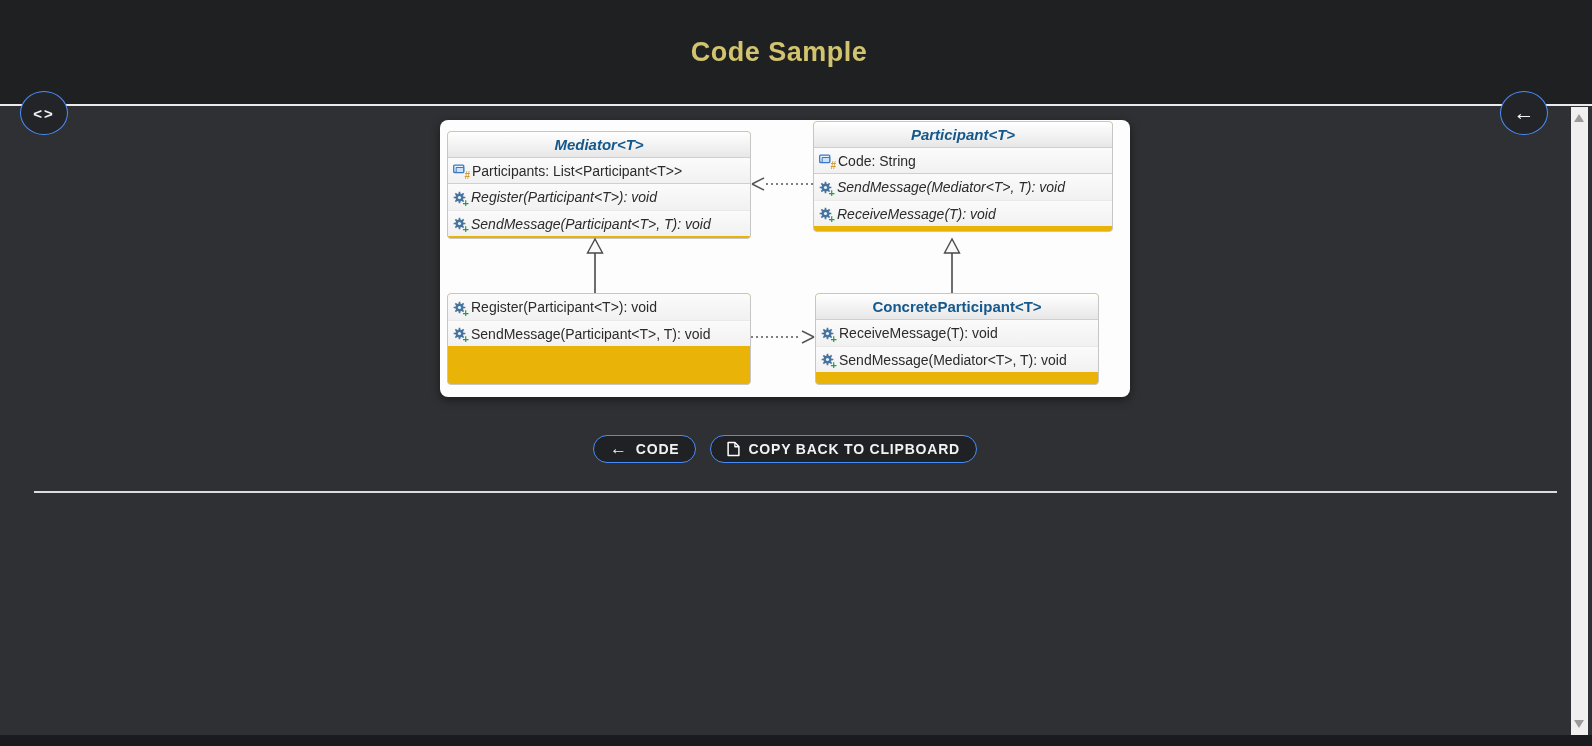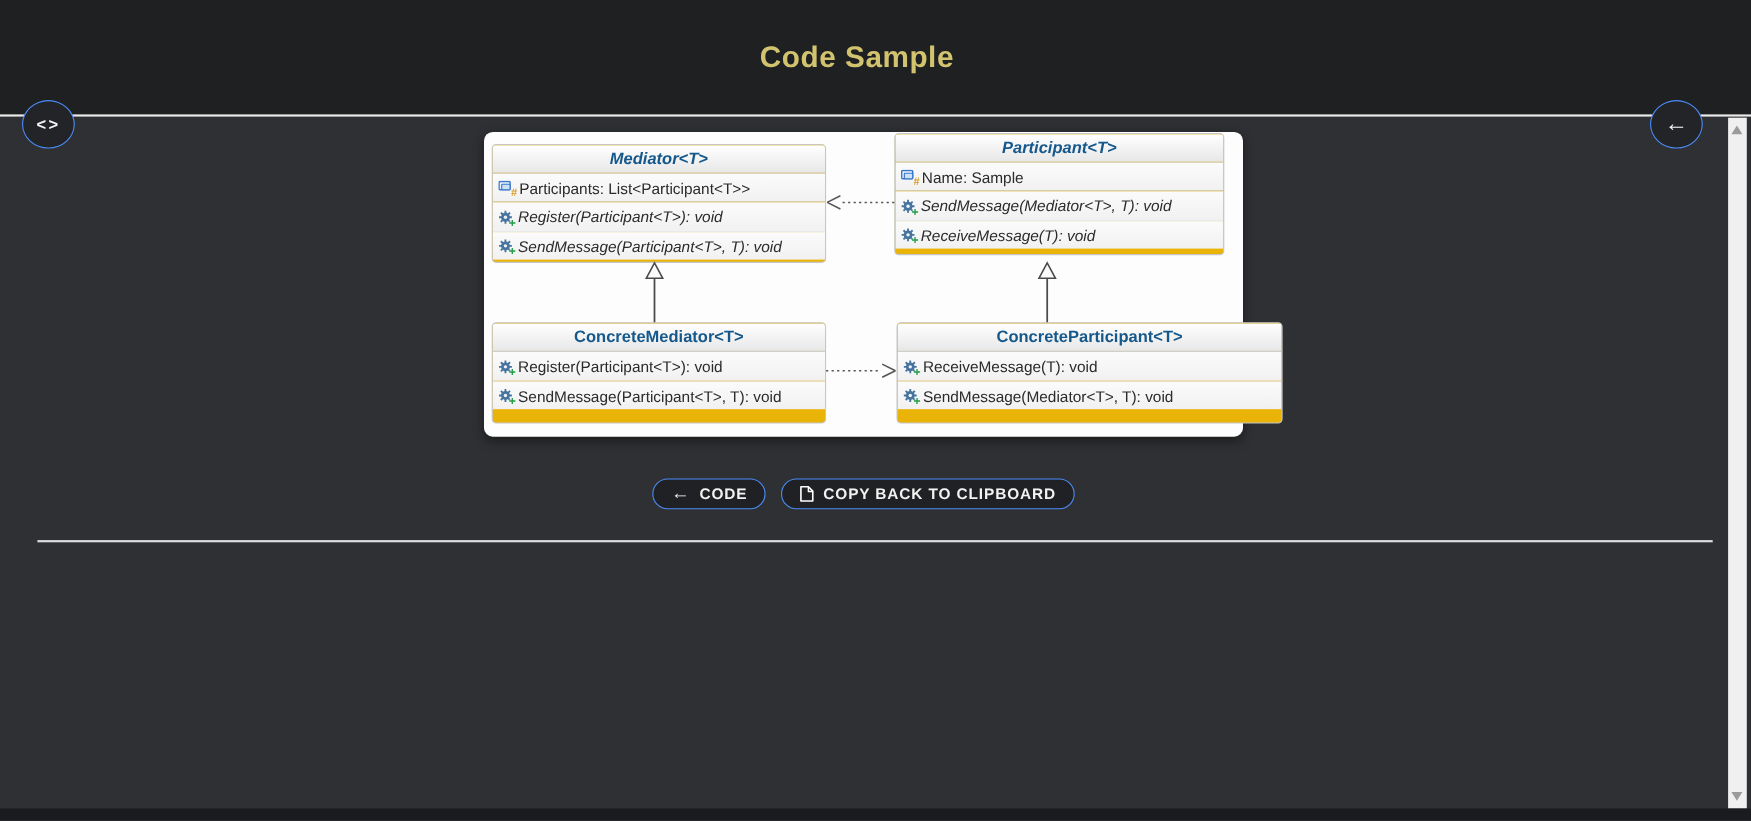--- a/index.html
+++ b/index.html
@@ -88,21 +88,21 @@
   }
   .icon .plus {
     position: absolute; right: -3px; bottom: -5px;
     font-size: 11px; font-weight: bold; color: #1f9d44; font-style: normal;
     text-shadow: 0 0 2px #fff;
   }
 
   #mediator            { left: 7px;   top: 11px;  width: 304px; height: 108px; }
   #participant         { left: 373px; top: 1px;  width: 300px; height: 111px; }
   #concrete-mediator   { left: 7px;   top: 173px; width: 304px; height: 92px; }
-  #concrete-participant{ left: 375px; top: 173px; width: 351px; height: 92px; }
+  #concrete-participant{ left: 375px; top: 173px; width: 284px; height: 92px; }
 
   .relations-svg { position: absolute; left: 0; top: 0; pointer-events: none; }
 
   
   .actions-row {
     position: absolute; top: 435px; left: 0; width: 1570px;
     display: flex; justify-content: center; gap: 14px;
     z-index: 2;
   }
   .pill-btn {
@@ -222,21 +222,21 @@
   <div class="uml-class abstract" id="participant">
     <div class="cls-title">Participant&lt;T&gt;</div>
     <div class="uml-row prop">
       <span class="icon">
         <svg width="14" height="13" viewBox="0 0 16 14">
             <rect x="0.8" y="0.8" width="11.5" height="8.5" rx="1" fill="#eaf2fb" stroke="#3b78c8" stroke-width="1.5"></rect>
             <rect x="3.6" y="3.6" width="8.6" height="5.7" rx="0.5" fill="#cfe1f5" stroke="#3b78c8" stroke-width="1.2"></rect>
           </svg>
         <b class="hash">#</b>
       </span>
-      <span>Name: Sample</span>
+      <span>Code: String</span>
     </div>
     <div class="uml-row method">
       <span class="icon">
         <svg width="13" height="13" viewBox="0 0 20 20">
             <g stroke="#46749f" stroke-width="2.6">
               <line x1="10" y1="1" x2="10" y2="19"></line>
               <line x1="1" y1="10" x2="19" y2="10"></line>
               <line x1="3.6" y1="3.6" x2="16.4" y2="16.4"></line>
               <line x1="3.6" y1="16.4" x2="16.4" y2="3.6"></line>
             </g>
@@ -259,21 +259,20 @@
             <circle cx="10" cy="10" r="6.2" fill="#46749f"></circle>
             <circle cx="10" cy="10" r="2.4" fill="#eef3f8"></circle>
           </svg>
         <b class="plus">+</b>
       </span>
       <span>ReceiveMessage(T): void</span>
     </div>
   </div>
 
   <div class="uml-class" id="concrete-mediator">
-    <div class="cls-title">ConcreteMediator&lt;T&gt;</div>
     <div class="uml-row method">
       <span class="icon">
         <svg width="13" height="13" viewBox="0 0 20 20">
             <g stroke="#46749f" stroke-width="2.6">
               <line x1="10" y1="1" x2="10" y2="19"></line>
               <line x1="1" y1="10" x2="19" y2="10"></line>
               <line x1="3.6" y1="3.6" x2="16.4" y2="16.4"></line>
               <line x1="3.6" y1="16.4" x2="16.4" y2="3.6"></line>
             </g>
             <circle cx="10" cy="10" r="6.2" fill="#46749f"></circle>

